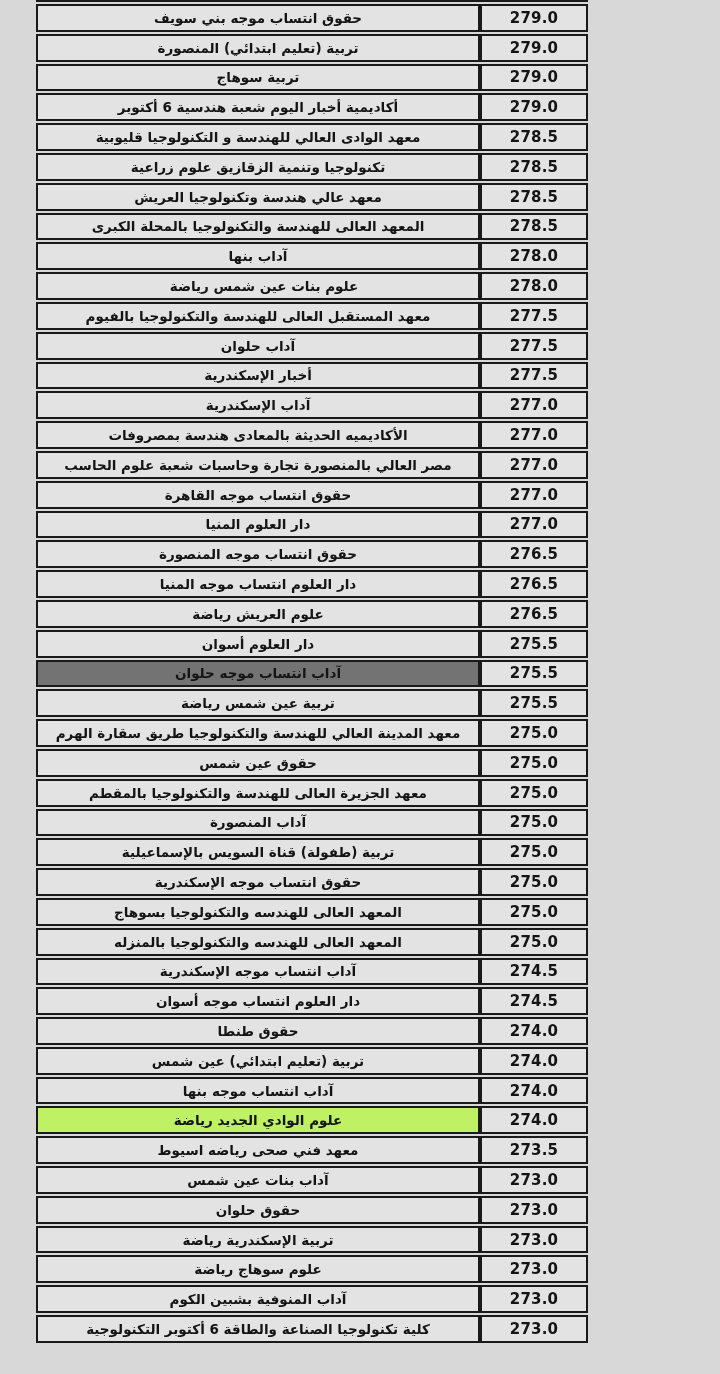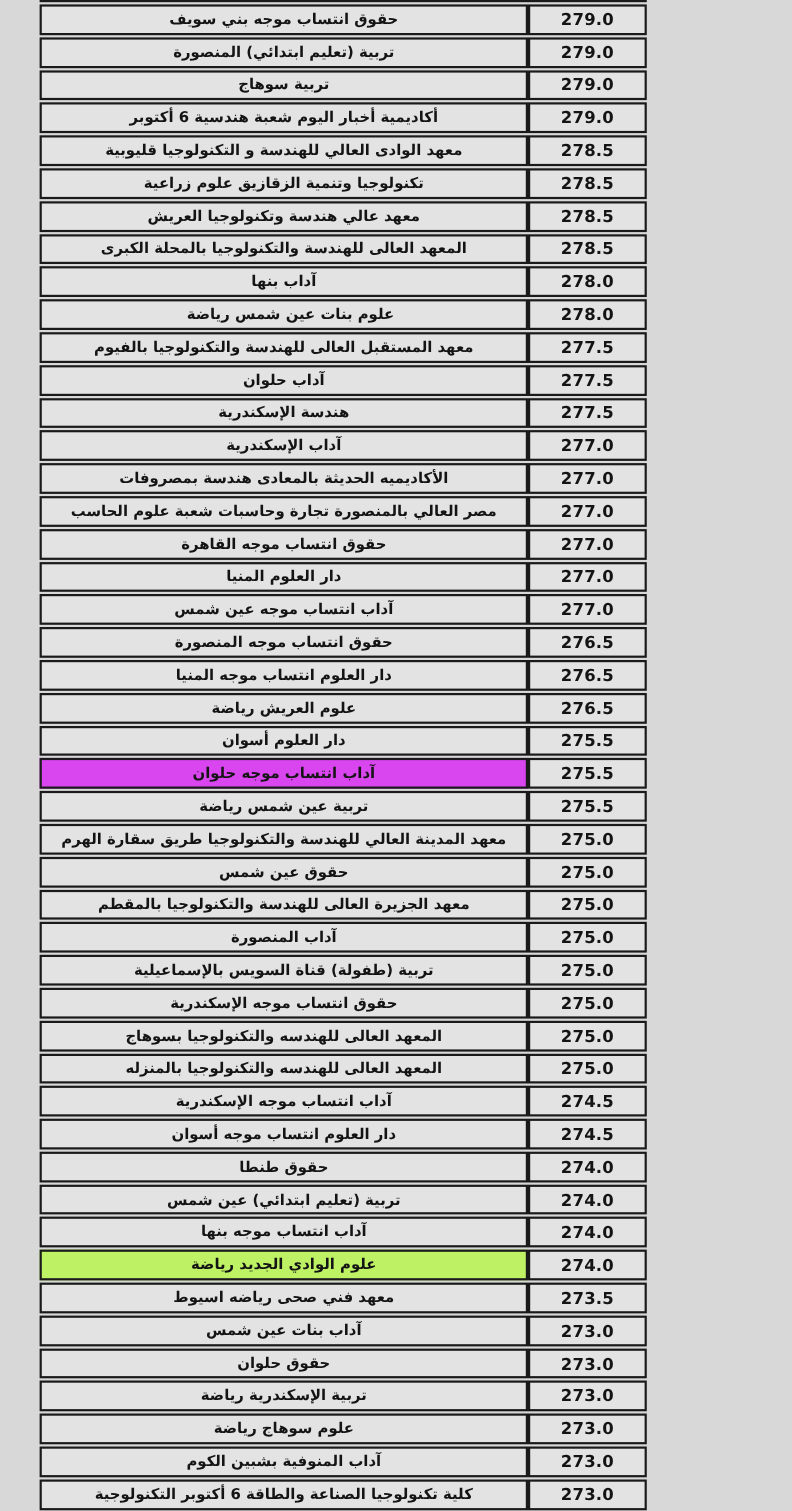--- a/index.html
+++ b/index.html
@@ -119,21 +119,21 @@
       <td class="name-cell" style="background: rgb(227, 227, 227); border-color: rgb(26, 26, 26); color: rgb(20, 20, 20);">معهد المستقبل العالى للهندسة والتكنولوجيا بالفيوم</td>
       <td class="score-cell" style="background: rgb(227, 227, 227); border-color: rgb(26, 26, 26); color: rgb(20, 20, 20);">277.5</td>
     </tr>
 
     <tr>
       <td class="name-cell" style="background: rgb(227, 227, 227); border-color: rgb(26, 26, 26); color: rgb(20, 20, 20);">آداب حلوان</td>
       <td class="score-cell" style="background: rgb(227, 227, 227); border-color: rgb(26, 26, 26); color: rgb(20, 20, 20);">277.5</td>
     </tr>
 
     <tr>
-      <td class="name-cell" style="background: rgb(227, 227, 227); border-color: rgb(26, 26, 26); color: rgb(20, 20, 20);">هندسة الإسكندرية</td>
+      <td class="name-cell" style="background: rgb(227, 227, 227); border-color: rgb(26, 26, 26); color: rgb(20, 20, 20);">أخبار الإسكندرية</td>
       <td class="score-cell" style="background: rgb(227, 227, 227); border-color: rgb(26, 26, 26); color: rgb(20, 20, 20);">277.5</td>
     </tr>
 
     <tr>
       <td class="name-cell" style="background: rgb(227, 227, 227); border-color: rgb(26, 26, 26); color: rgb(20, 20, 20);">آداب الإسكندرية</td>
       <td class="score-cell" style="background: rgb(227, 227, 227); border-color: rgb(26, 26, 26); color: rgb(20, 20, 20);">277.0</td>
     </tr>
 
     <tr>
       <td class="name-cell" style="background: rgb(227, 227, 227); border-color: rgb(26, 26, 26); color: rgb(20, 20, 20);">الأكاديميه الحديثة بالمعادى هندسة بمصروفات</td>
@@ -148,24 +148,20 @@
     <tr>
       <td class="name-cell" style="background: rgb(227, 227, 227); border-color: rgb(26, 26, 26); color: rgb(20, 20, 20);">حقوق انتساب موجه القاهرة</td>
       <td class="score-cell" style="background: rgb(227, 227, 227); border-color: rgb(26, 26, 26); color: rgb(20, 20, 20);">277.0</td>
     </tr>
 
     <tr>
       <td class="name-cell" style="background: rgb(227, 227, 227); border-color: rgb(26, 26, 26); color: rgb(20, 20, 20);">دار العلوم المنيا</td>
       <td class="score-cell" style="background: rgb(227, 227, 227); border-color: rgb(26, 26, 26); color: rgb(20, 20, 20);">277.0</td>
     </tr>
 
-    <tr>
-      <td class="name-cell" style="background: rgb(227, 227, 227); border-color: rgb(26, 26, 26); color: rgb(20, 20, 20);">آداب انتساب موجه عين شمس</td>
-      <td class="score-cell" style="background: rgb(227, 227, 227); border-color: rgb(26, 26, 26); color: rgb(20, 20, 20);">277.0</td>
-    </tr>
 
     <tr>
       <td class="name-cell" style="background: rgb(227, 227, 227); border-color: rgb(26, 26, 26); color: rgb(20, 20, 20);">حقوق انتساب موجه المنصورة</td>
       <td class="score-cell" style="background: rgb(227, 227, 227); border-color: rgb(26, 26, 26); color: rgb(20, 20, 20);">276.5</td>
     </tr>
 
     <tr>
       <td class="name-cell" style="background: rgb(227, 227, 227); border-color: rgb(26, 26, 26); color: rgb(20, 20, 20);">دار العلوم انتساب موجه المنيا</td>
       <td class="score-cell" style="background: rgb(227, 227, 227); border-color: rgb(26, 26, 26); color: rgb(20, 20, 20);">276.5</td>
     </tr>
@@ -174,21 +170,21 @@
       <td class="name-cell" style="background: rgb(227, 227, 227); border-color: rgb(26, 26, 26); color: rgb(20, 20, 20);">علوم العريش رياضة</td>
       <td class="score-cell" style="background: rgb(227, 227, 227); border-color: rgb(26, 26, 26); color: rgb(20, 20, 20);">276.5</td>
     </tr>
 
     <tr>
       <td class="name-cell" style="background: rgb(227, 227, 227); border-color: rgb(26, 26, 26); color: rgb(20, 20, 20);">دار العلوم أسوان</td>
       <td class="score-cell" style="background: rgb(227, 227, 227); border-color: rgb(26, 26, 26); color: rgb(20, 20, 20);">275.5</td>
     </tr>
 
     <tr>
-      <td class="name-cell" style="background: #d946ef; border-color: rgb(26, 26, 26); color: rgb(20, 20, 20);">آداب انتساب موجه حلوان</td>
+      <td class="name-cell" style="background: #737373; border-color: rgb(26, 26, 26); color: rgb(20, 20, 20);">آداب انتساب موجه حلوان</td>
       <td class="score-cell" style="background: rgb(227, 227, 227); border-color: rgb(26, 26, 26); color: rgb(20, 20, 20);">275.5</td>
     </tr>
 
     <tr>
       <td class="name-cell" style="background: rgb(227, 227, 227); border-color: rgb(26, 26, 26); color: rgb(20, 20, 20);">تربية عين شمس رياضة</td>
       <td class="score-cell" style="background: rgb(227, 227, 227); border-color: rgb(26, 26, 26); color: rgb(20, 20, 20);">275.5</td>
     </tr>
 
     <tr>
       <td class="name-cell" style="background: rgb(227, 227, 227); border-color: rgb(26, 26, 26); color: rgb(20, 20, 20);">معهد المدينة العالي للهندسة والتكنولوجيا طريق سقارة الهرم</td>

